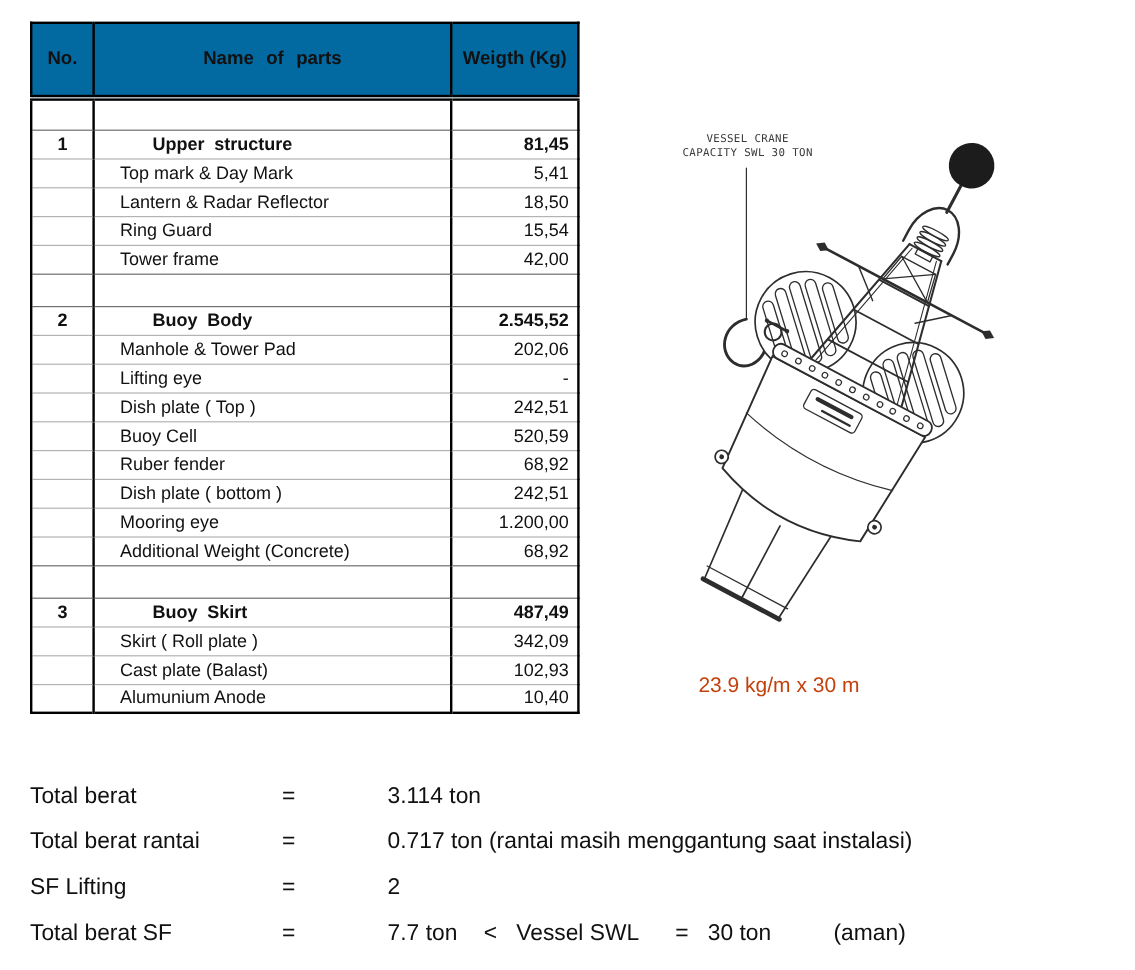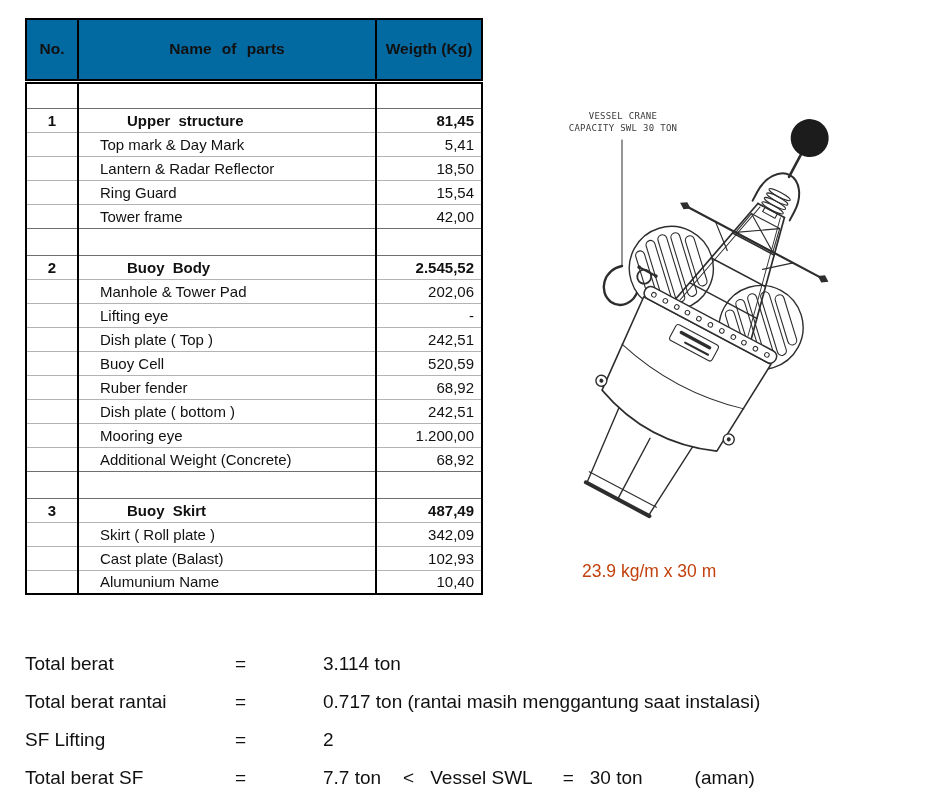--- a/index.html
+++ b/index.html
@@ -214,21 +214,21 @@
         <td class="name">Skirt ( Roll plate )</td>
         <td class="wt">342,09</td>
       </tr>
       <tr class="item">
         <td class="no"></td>
         <td class="name">Cast plate (Balast)</td>
         <td class="wt">102,93</td>
       </tr>
       <tr class="item">
         <td class="no"></td>
-        <td class="name">Alumunium Name</td>
+        <td class="name">Alumunium Anode</td>
         <td class="wt">10,40</td>
       </tr>
     </tbody>
 </table>
 
 <div class="crane-label">
   <div>VESSEL CRANE</div>
   <div>CAPACITY  SWL 30 TON</div>
 </div>
 

